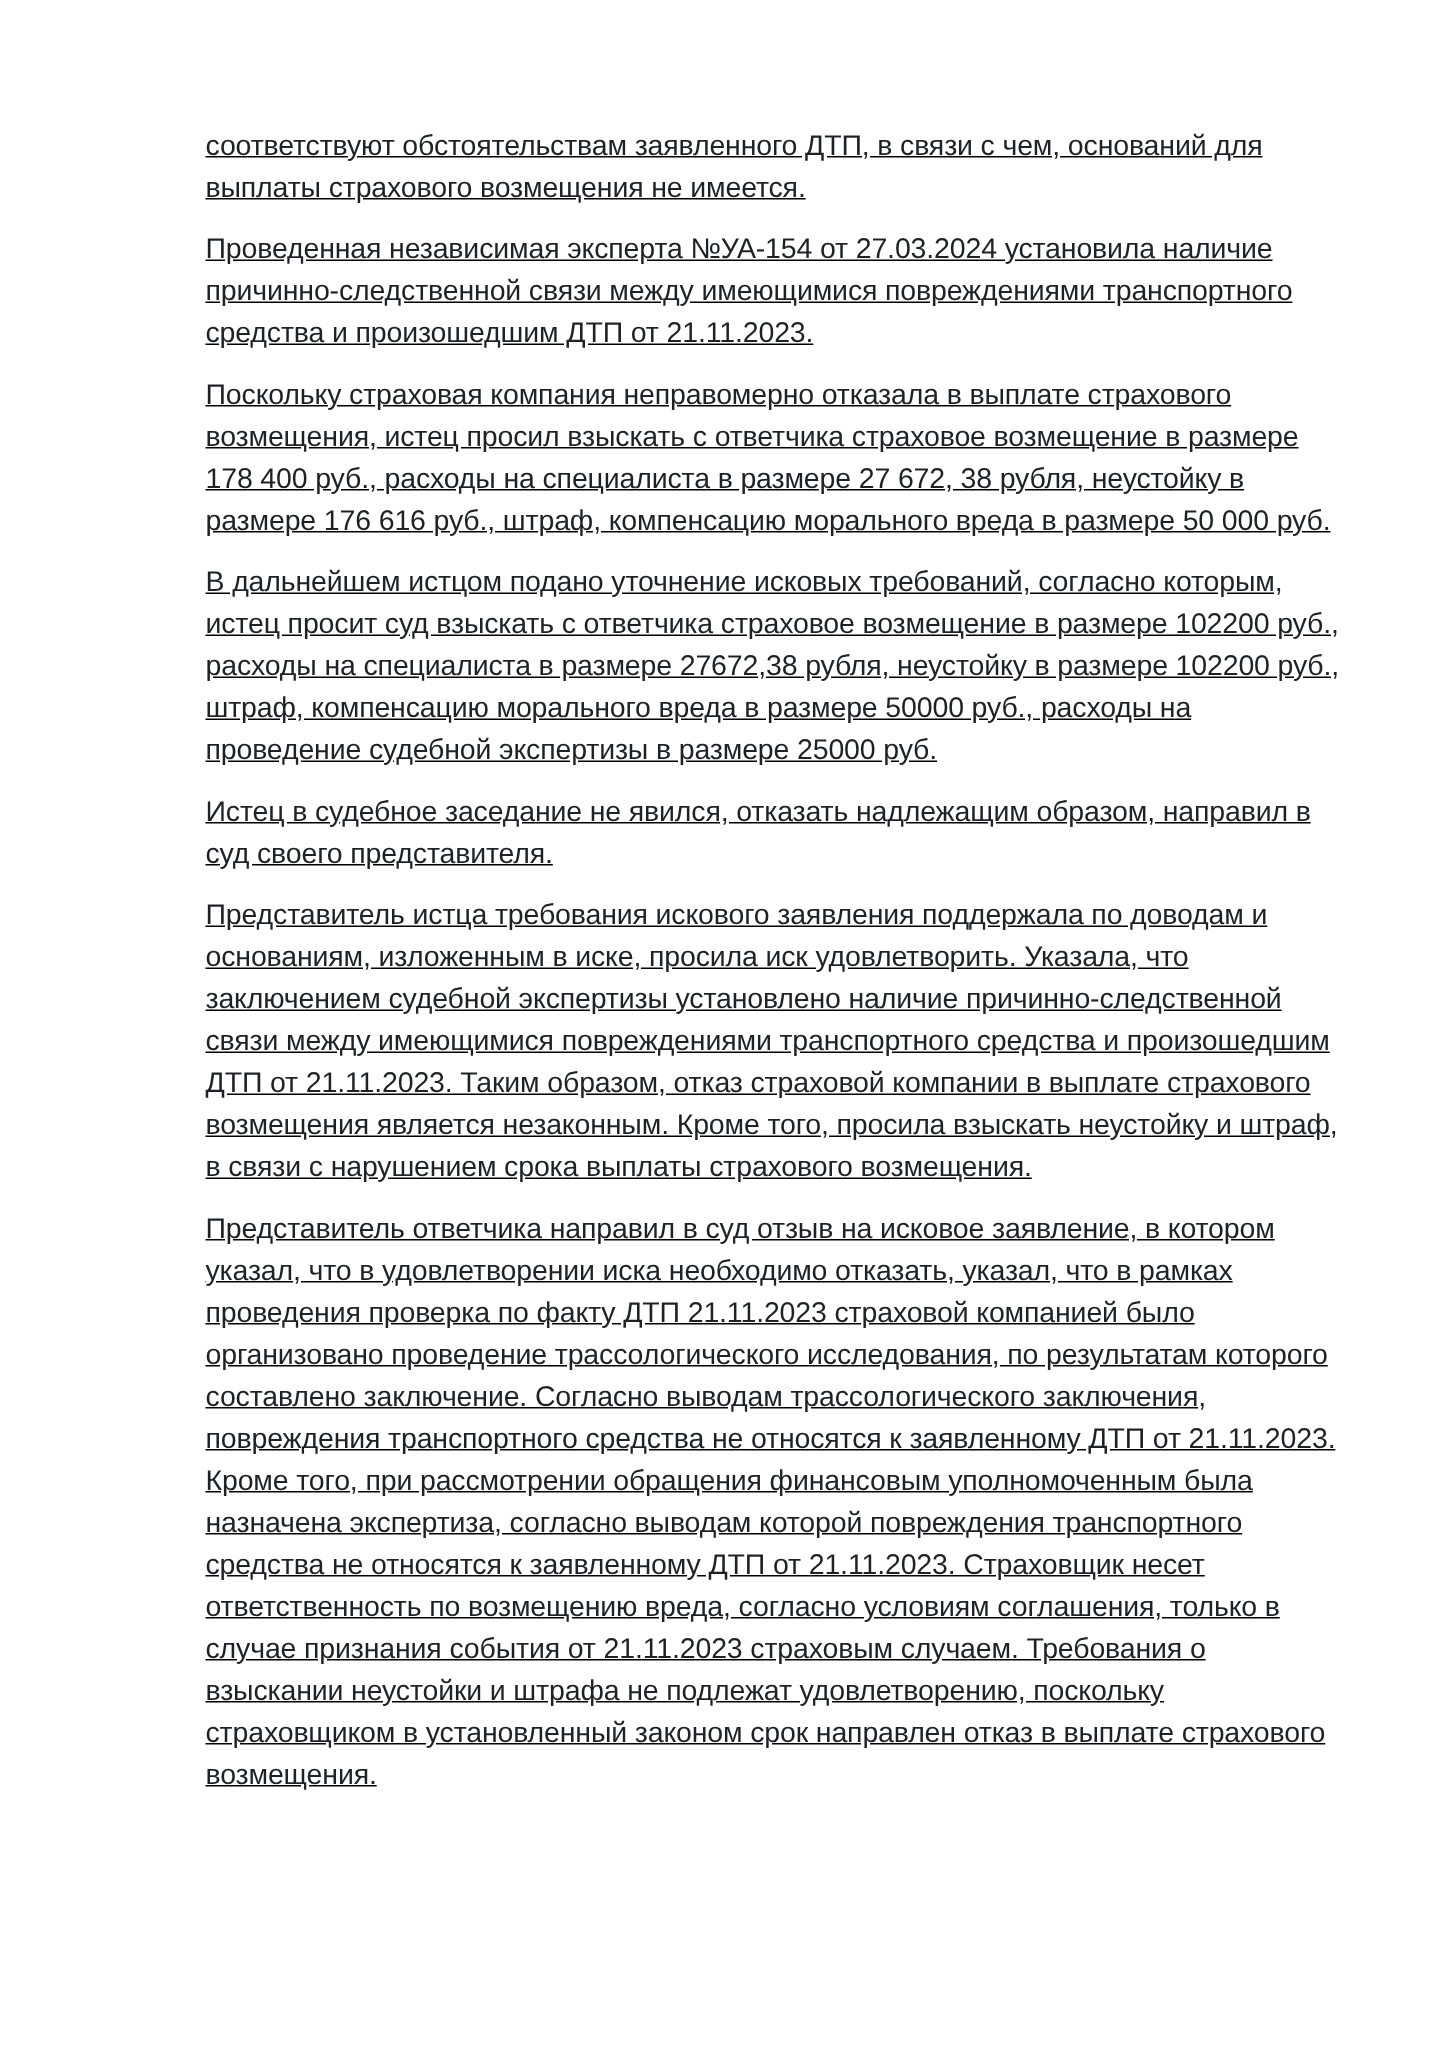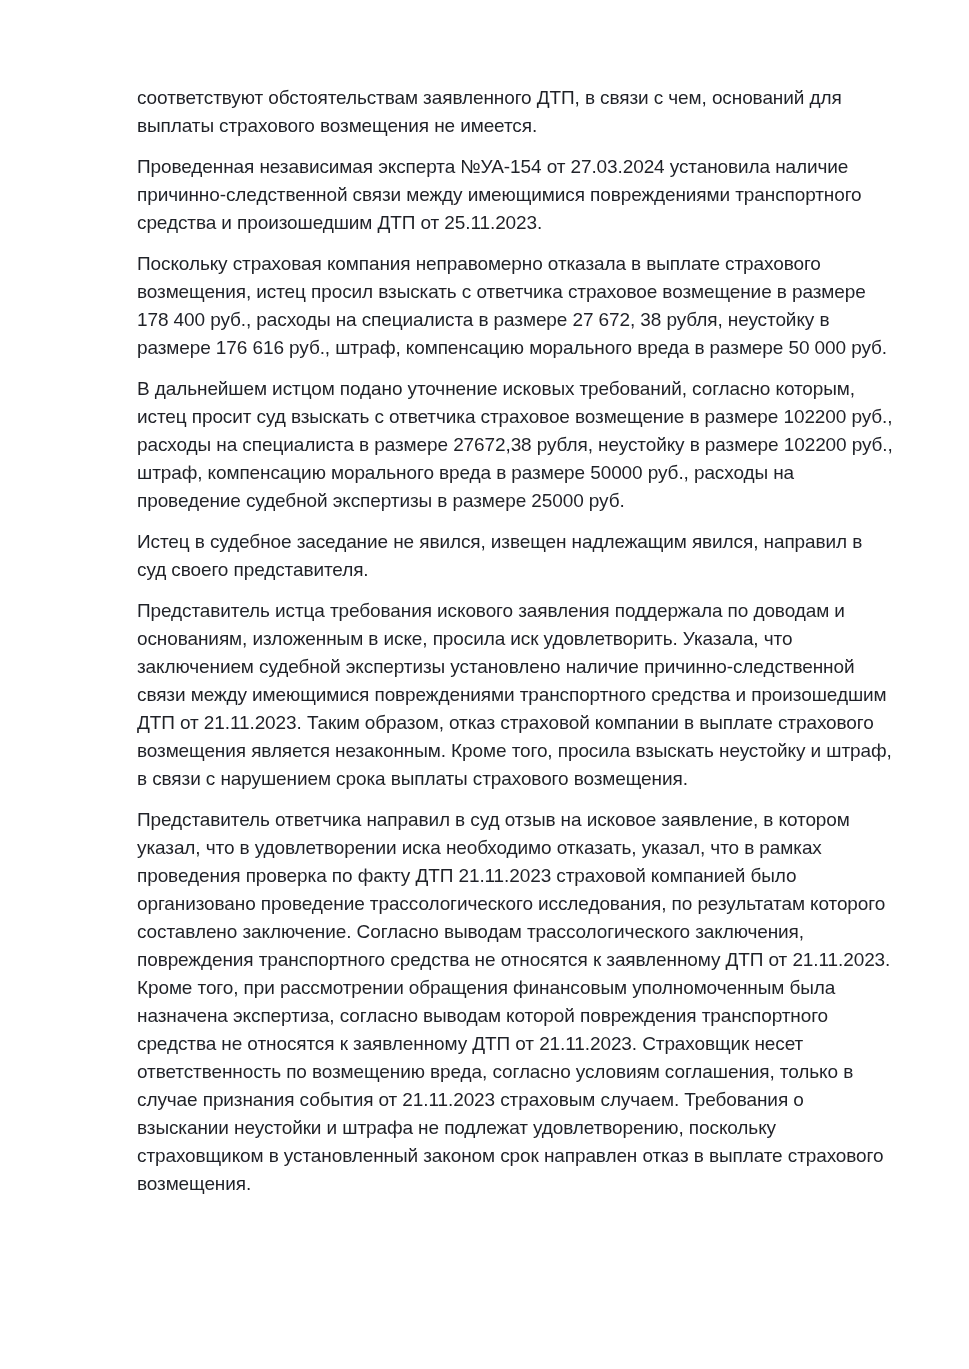--- a/index.html
+++ b/index.html
@@ -15,36 +15,37 @@
   }
   .page {
     box-sizing: border-box;
     width: 969px;
     height: 1369px;
     background: #ffffff;
     padding: 84px 75px 0 137px;
   }
   .text-column {
     width: 757px;
+    text-decoration: underline;
   }
   .text-column p {
     margin: 0 0 13px 0;
     font-size: 19px;
     line-height: 28px;
     color: #1f2127;
     letter-spacing: -0.1px;
     text-align: left;
   }
 </style>
 </head>
 <body>
 
 <div class="page">
   <div class="text-column">
     <p>соответствуют обстоятельствам заявленного ДТП, в связи с чем, оснований для выплаты страхового возмещения не имеется.</p>
-    <p>Проведенная независимая эксперта №УА-154 от 27.03.2024 установила наличие причинно-следственной связи между имеющимися повреждениями транспортного средства и произошедшим ДТП от 25.11.2023.</p>
+    <p>Проведенная независимая эксперта №УА-154 от 27.03.2024 установила наличие причинно-следственной связи между имеющимися повреждениями транспортного средства и произошедшим ДТП от 21.11.2023.</p>
     <p>Поскольку страховая компания неправомерно отказала в выплате страхового возмещения, истец просил взыскать с ответчика страховое возмещение в размере 178 400 руб., расходы на специалиста в размере 27 672, 38 рубля, неустойку в размере 176 616 руб., штраф, компенсацию морального вреда в размере 50 000 руб.</p>
     <p>В дальнейшем истцом подано уточнение исковых требований, согласно которым, истец просит суд взыскать с ответчика страховое возмещение в размере 102200 руб., расходы на специалиста в размере 27672,38 рубля, неустойку в размере 102200 руб., штраф, компенсацию морального вреда в размере 50000 руб., расходы на проведение судебной экспертизы в размере 25000 руб.</p>
-    <p>Истец в судебное заседание не явился, извещен надлежащим явился, направил в суд своего представителя.</p>
+    <p>Истец в судебное заседание не явился, отказать надлежащим образом, направил в суд своего представителя.</p>
     <p>Представитель истца требования искового заявления поддержала по доводам и основаниям, изложенным в иске, просила иск удовлетворить. Указала, что заключением судебной экспертизы установлено наличие причинно-следственной связи между имеющимися повреждениями транспортного средства и произошедшим ДТП от 21.11.2023. Таким образом, отказ страховой компании в выплате страхового возмещения является незаконным. Кроме того, просила взыскать неустойку и штраф, в связи с нарушением срока выплаты страхового возмещения.</p>
     <p>Представитель ответчика направил в суд отзыв на исковое заявление, в котором указал, что в удовлетворении иска необходимо отказать, указал, что в рамках проведения проверка по факту ДТП 21.11.2023 страховой компанией было организовано проведение трассологического исследования, по результатам которого составлено заключение. Согласно выводам трассологического заключения, повреждения транспортного средства не относятся к заявленному ДТП от 21.11.2023. Кроме того, при рассмотрении обращения финансовым уполномоченным была назначена экспертиза, согласно выводам которой повреждения транспортного средства не относятся к заявленному ДТП от 21.11.2023. Страховщик несет ответственность по возмещению вреда, согласно условиям соглашения, только в случае признания события от 21.11.2023 страховым случаем. Требования о взыскании неустойки и штрафа не подлежат удовлетворению, поскольку страховщиком в установленный законом срок направлен отказ в выплате страхового возмещения.</p>
   </div>
 </div>
 
 </body></html>

